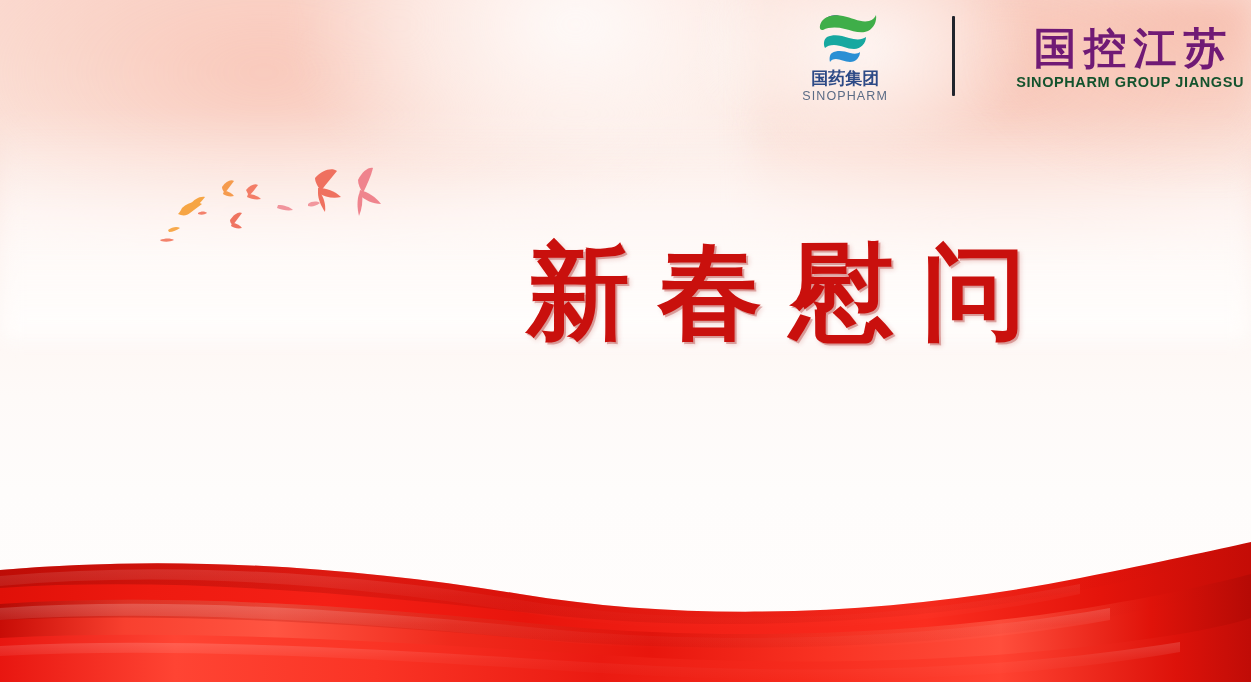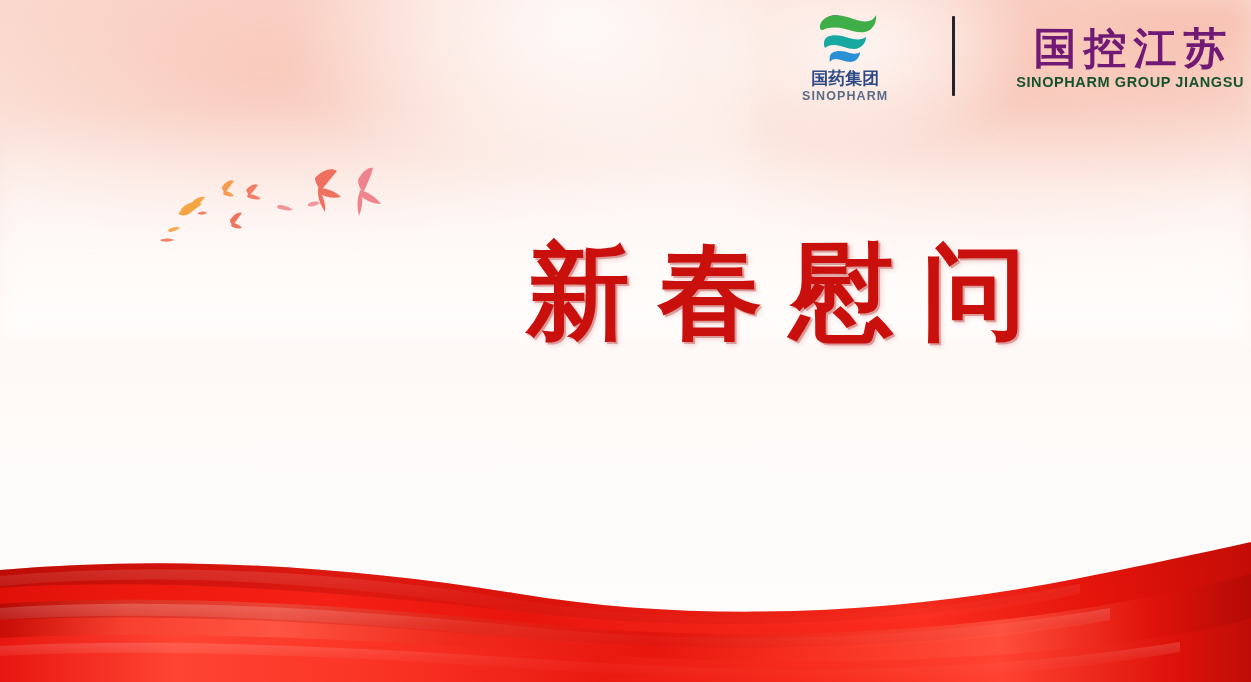--- a/index.html
+++ b/index.html
@@ -172,21 +172,21 @@
     font-size: 17px;
     font-weight: 700;
     color: #2d4a86;
     letter-spacing: 0px;
     line-height: 19px;
     white-space: nowrap;
   }
   .sp-en {
     font-family: "Liberation Sans", sans-serif;
     font-size: 12.5px;
-    font-weight: 700;
+    font-weight: 400;
     color: #5b6c86;
     letter-spacing: 1.1px;
     line-height: 14px;
     margin-top: 1px;
     white-space: nowrap;
   }
   .logo-divider {
     width: 3px;
     height: 80px;
     background: #20242c;

